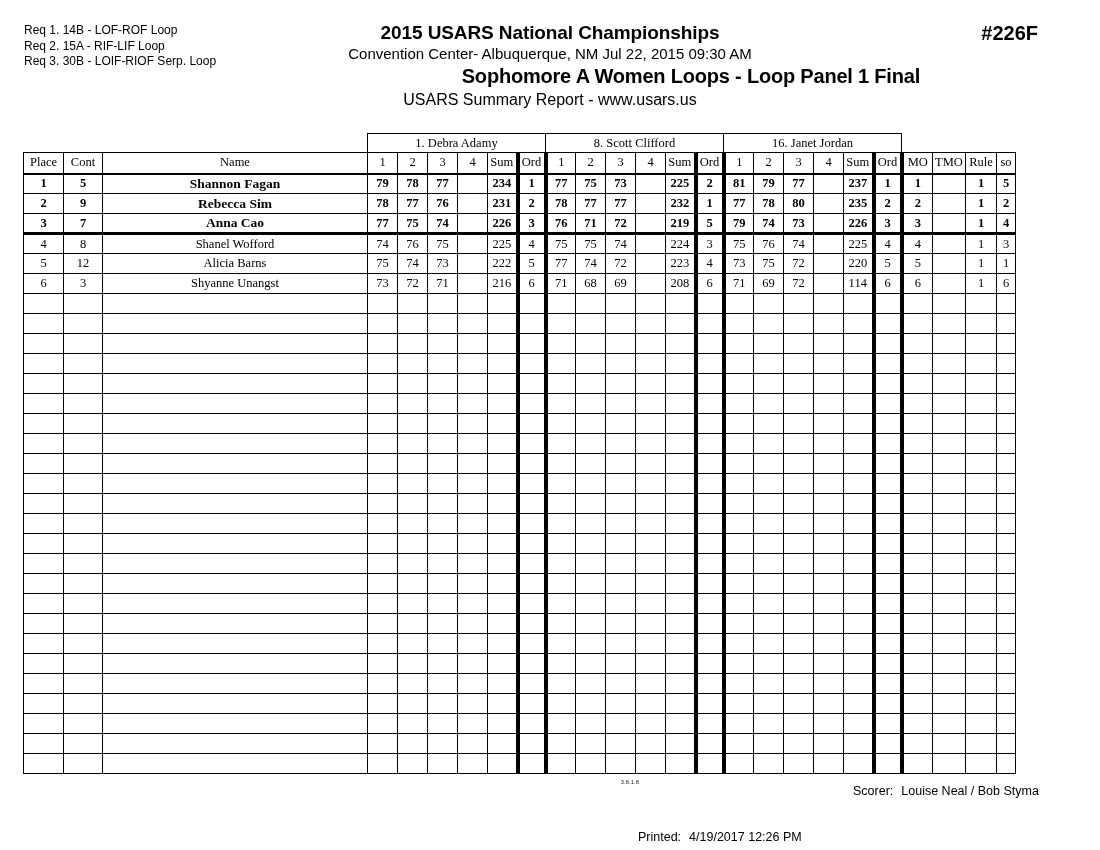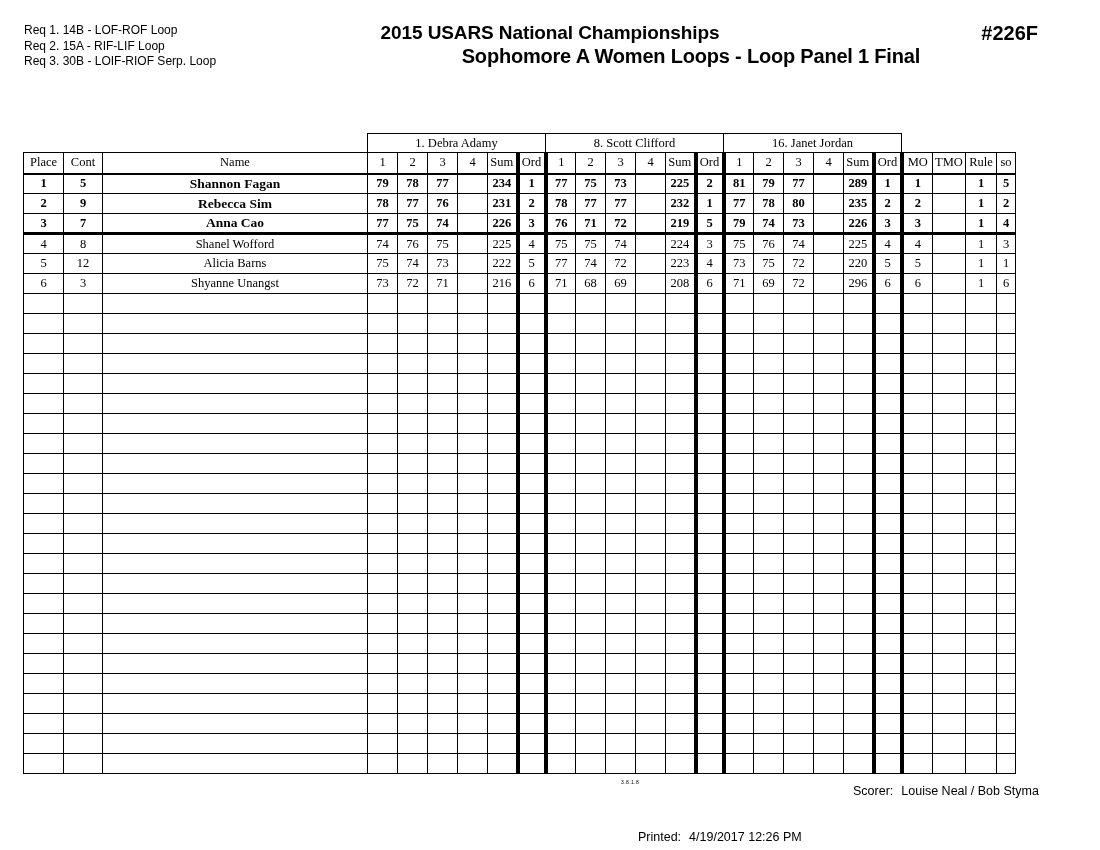--- a/index.html
+++ b/index.html
@@ -76,21 +76,23 @@
 <div id="header">
 
   <div id="req-block">
     <div class="req-line">Req 1.  14B - LOF-ROF Loop</div>
     <div class="req-line">Req 2.  15A - RIF-LIF Loop</div>
     <div class="req-line">Req 3.  30B - LOIF-RIOF Serp. Loop</div>
   </div>
 
   <div id="title-block">
     <div id="title-main">2015 USARS National Championships</div>
+    <div id="title-venue">Convention Center- Albuquerque, NM  Jul 22, 2015  09:30 AM</div>
     <div id="title-event">Sophomore A Women Loops - Loop Panel 1 Final</div>
+    <div id="title-report">USARS Summary Report - www.usars.us</div>
   </div>
 
   <div id="event-number">#226F</div>
 </div>
 
 <div id="sheet">
   <table class="grid">
     <colgroup>
       <col style="width:40px">
         <col style="width:39px">
@@ -166,21 +168,21 @@
           <td class="wall-l">77</td>
           <td class="">75</td>
           <td class="">73</td>
           <td class=""></td>
           <td class="">225</td>
           <td class="c-ord wall-l wall-r">2</td>
           <td class="wall-l">81</td>
           <td class="">79</td>
           <td class="">77</td>
           <td class=""></td>
-          <td class="">289</td>
+          <td class="">237</td>
           <td class="c-ord wall-l wall-r">1</td>
           <td>1</td>
           <td></td>
           <td>1</td>
           <td>5</td>
         </tr>
         <tr class="data-row medal">
           <td class="c-place">2</td>
           <td class="c-cont">9</td>
           <td class="c-name">Rebecca Sim</td>
@@ -301,21 +303,21 @@
           <td class="wall-l">71</td>
           <td class="">68</td>
           <td class="">69</td>
           <td class=""></td>
           <td class="">208</td>
           <td class="c-ord wall-l wall-r">6</td>
           <td class="wall-l">71</td>
           <td class="">69</td>
           <td class="">72</td>
           <td class=""></td>
-          <td class="">296</td>
+          <td class="">114</td>
           <td class="c-ord wall-l wall-r">6</td>
           <td>6</td>
           <td></td>
           <td>1</td>
           <td>6</td>
         </tr>
         <tr class="blank-row">
           <td></td>
           <td></td>
           <td class="c-name"></td>

